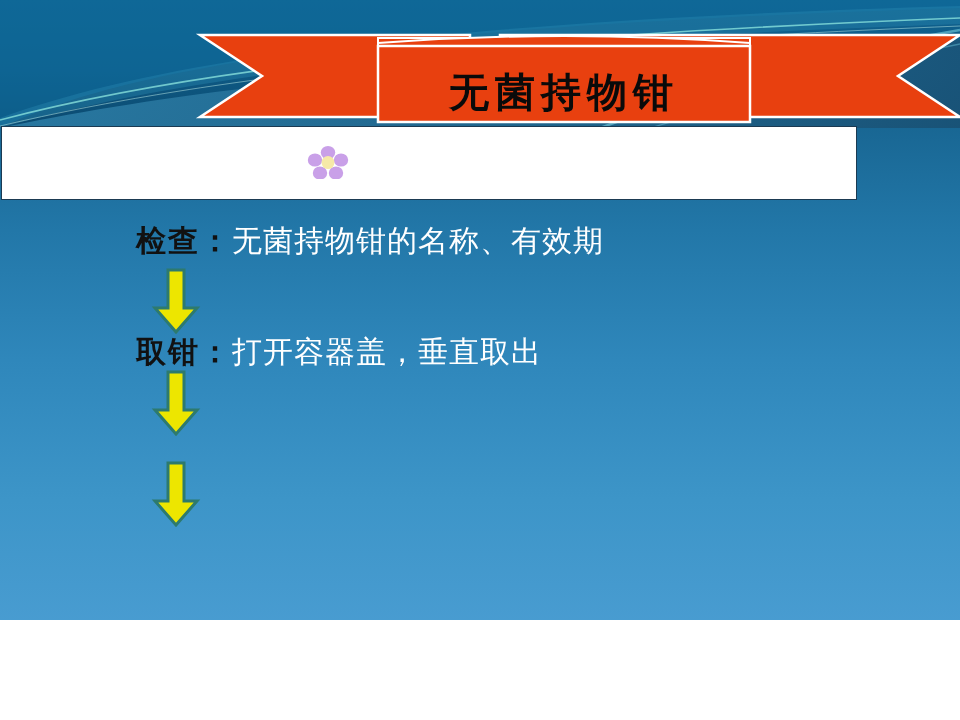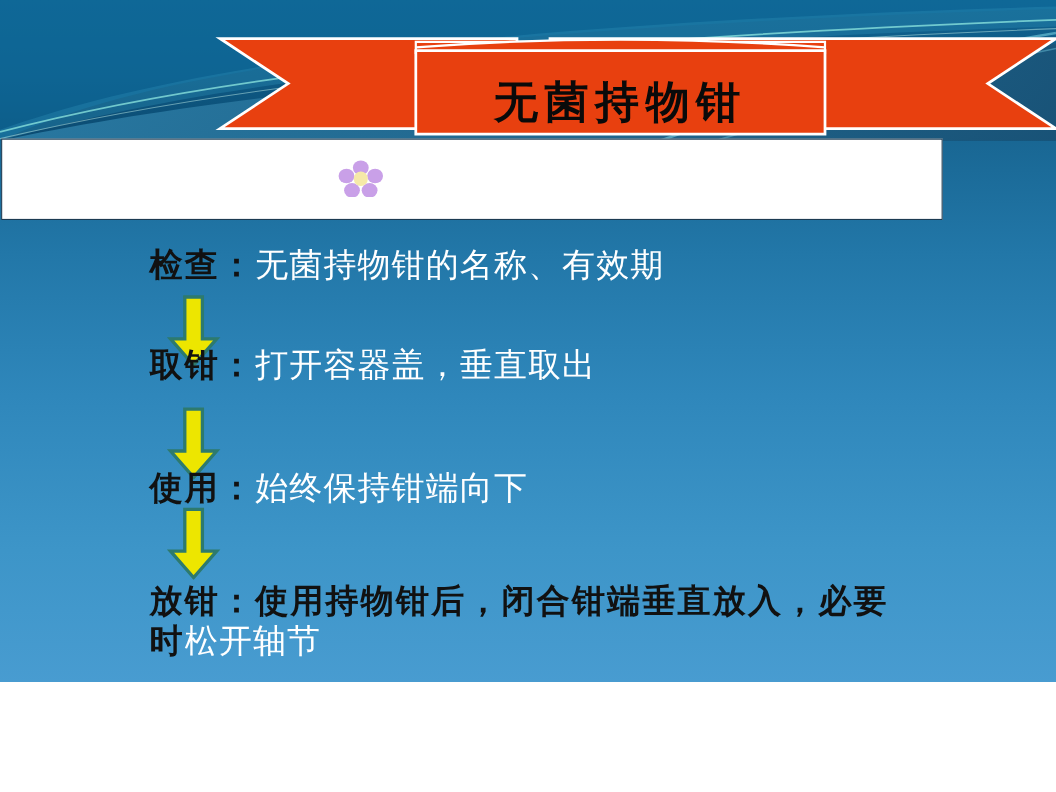--- a/index.html
+++ b/index.html
@@ -69,21 +69,21 @@
     color: #ffffff;
     font-size: 30px;
     letter-spacing: 1px;
   }
   .line .key {
     color: #111111;
     font-weight: bold;
     letter-spacing: 2px;
   }
   .l1 { left: 136px; top: 221px; }
-  .l2 { left: 136px; top: 312px; }
+  .l2 { left: 136px; top: 332px; }
   .l3 { left: 136px; top: 424px; }
   .l4 { left: 136px; top: 529px; white-space: normal; width: 680px; line-height: 1.22; }
 
   
   .arrow {
     position: absolute;
     width: 52px;
     height: 66px;
   }
   .a1 { left: 150px; top: 268px; }
@@ -169,23 +169,17 @@
   <div class="bodytext">
 
     <div class="line l1">
       <span class="key">检查：</span><span>无菌持物钳的名称、有效期</span>
     </div>
 
     <div class="line l2">
       <span class="key">取钳：</span><span>打开容器盖，垂直取出</span>
     </div>
 
-    <div class="line l3">
-      <span class="key">使用：</span><span>始终保持钳端向下</span>
-    </div>
 
-    <div class="line l4">
-      <span class="key">放钳：</span><span class="key">使用持物钳后，闭合钳端垂直放入，必要时</span><span>松开轴节</span>
-    </div>
 
   </div>
 
 </div>
 
 </body></html>

